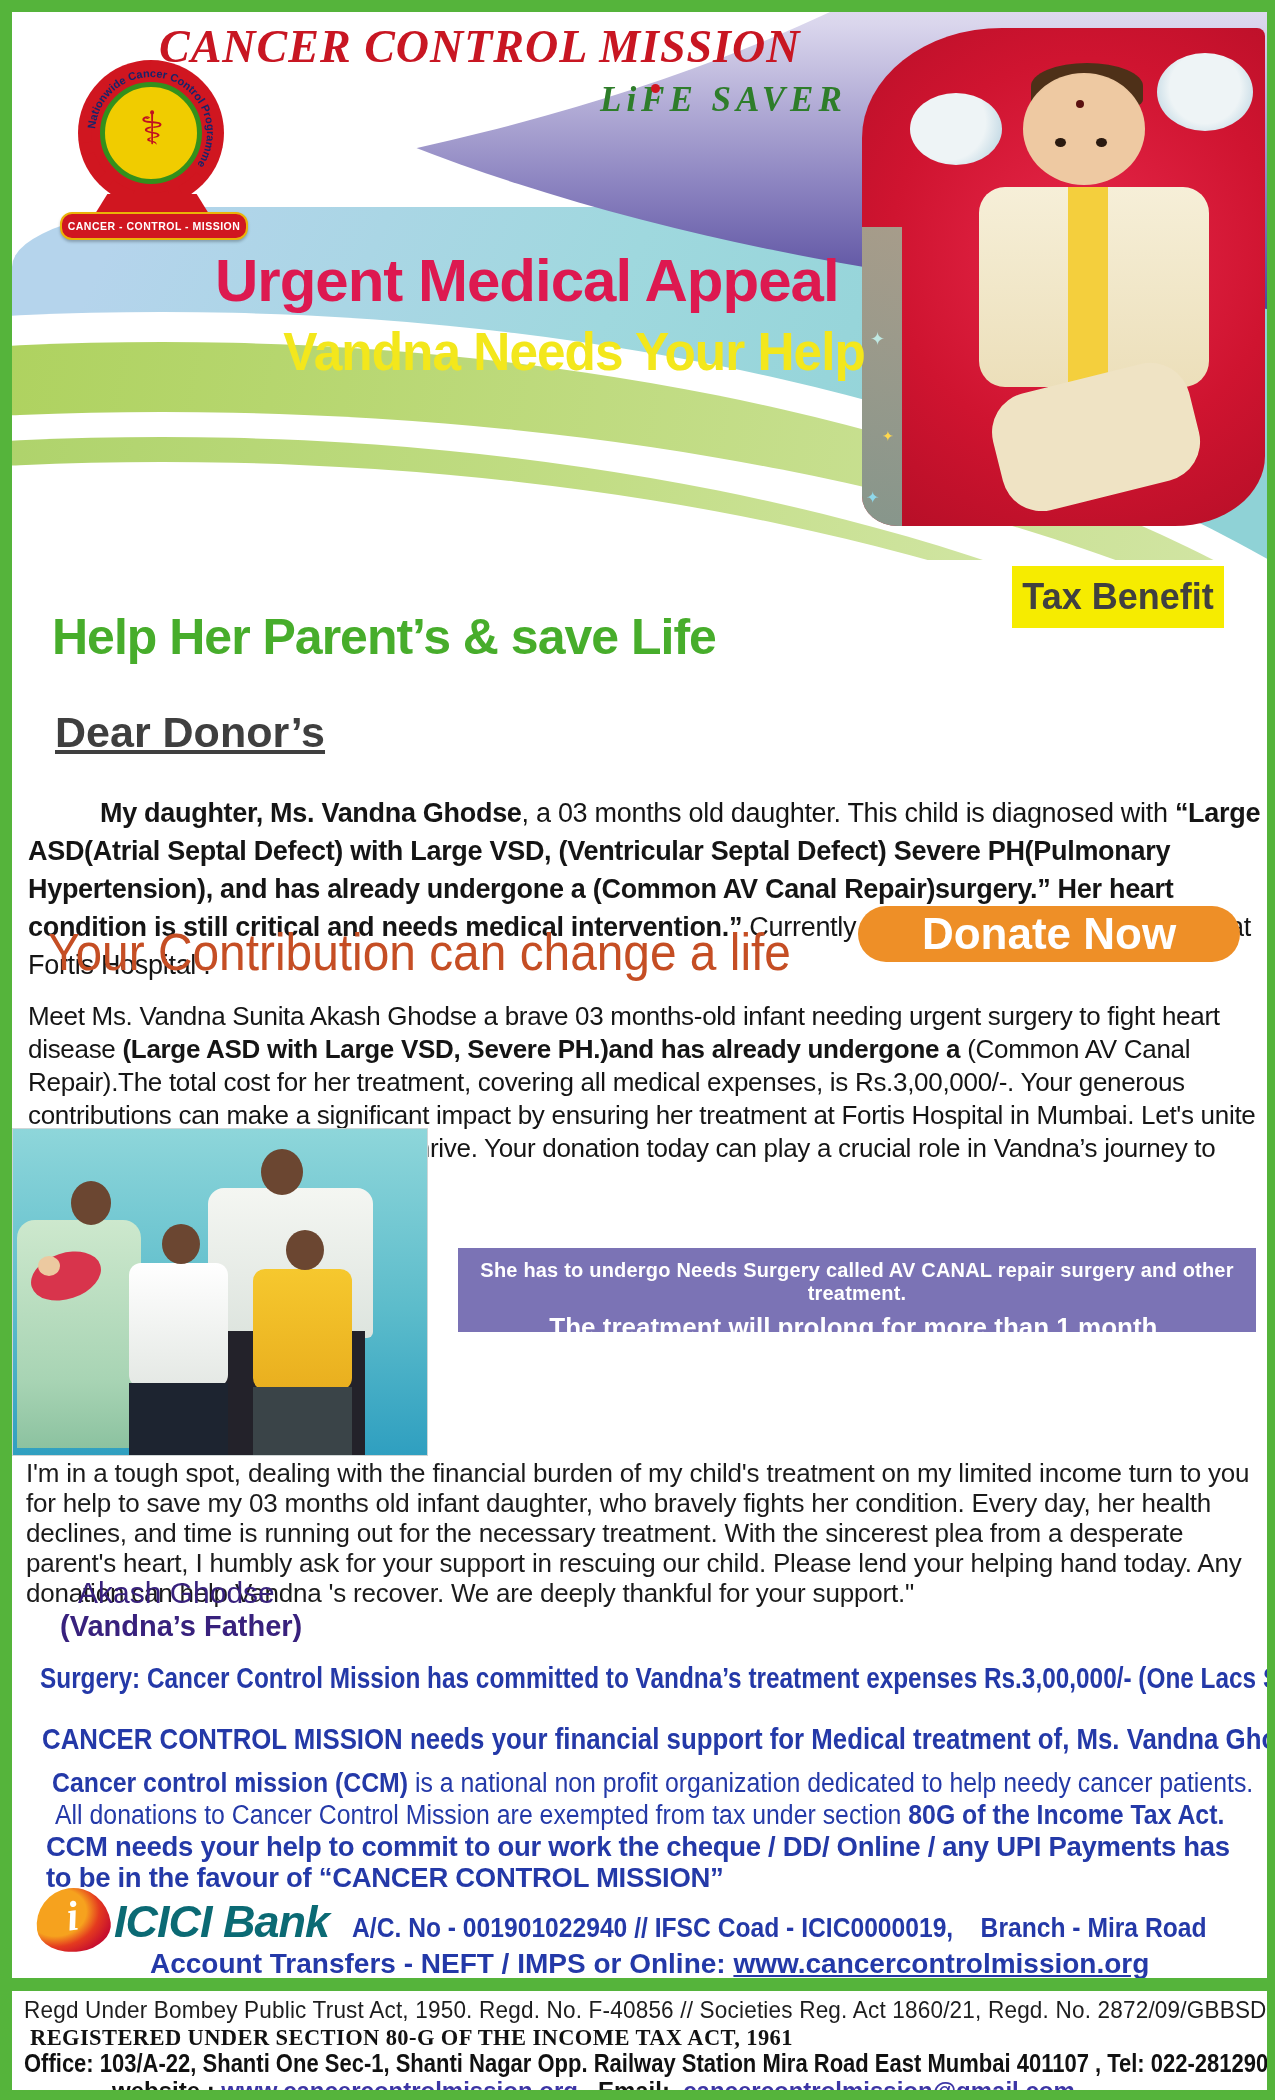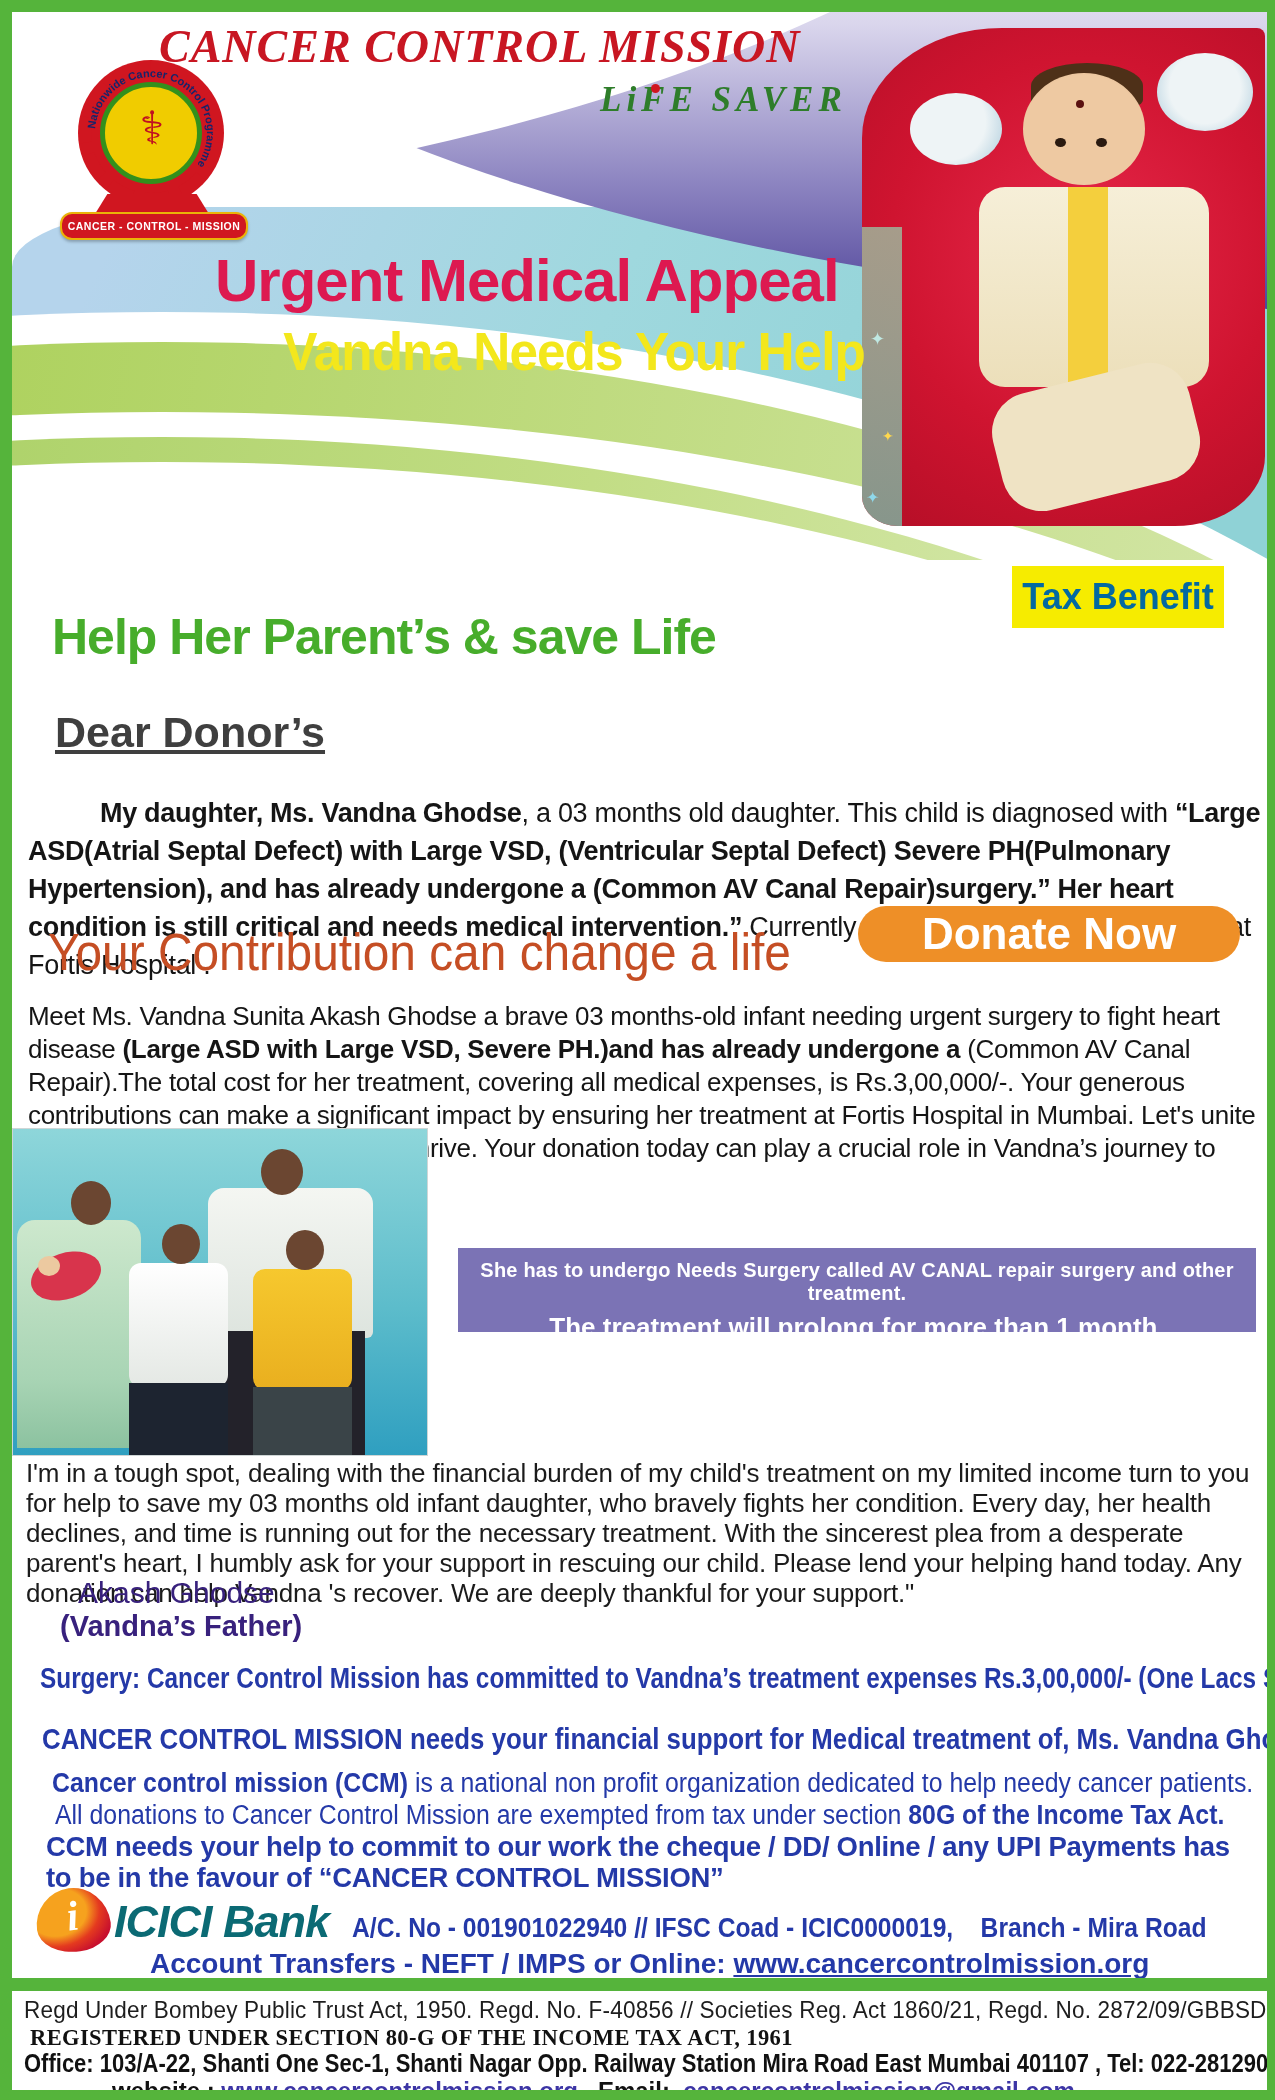--- a/index.html
+++ b/index.html
@@ -89,21 +89,21 @@
         line-height:24px;letter-spacing:.5px;box-shadow:0 2px 3px rgba(0,0,0,.25);}
 
   
   .orgtitle{left:112px;top:20px;font-size:46px;font-weight:bold;font-style:italic;
             color:#c81622;letter-spacing:1px;margin-left:47px;}
   .tagline{left:600px;top:80px;font-size:35px;font-weight:bold;font-style:italic;
            color:#2e7d2a;letter-spacing:5px;}
   .tagdot{left:651px;top:84px;width:9px;height:9px;border-radius:50%;background:#d01620;}
   .hero1{left:215px;top:246px;font-size:60px;font-weight:bold;color:#dd1950;letter-spacing:-1px;}
   .hero2{left:268px;top:320px;font-size:54px;font-weight:bold;color:#f3e71c;letter-spacing:-1px;}
-  .tax{left:1012px;top:566px;width:212px;height:62px;background:#f6ec00;color:#0369a1;
+  .tax{left:1012px;top:566px;width:212px;height:62px;background:#f6ec00;color:#404040;
        font-size:36px;font-weight:bold;text-align:center;line-height:62px;}
   .greenhead{left:52px;top:608px;font-size:50px;font-weight:bold;color:#47ad2b;letter-spacing:-1px;}
   .dear{left:55px;top:708px;font-size:43px;font-weight:bold;color:#3f3f3f;text-decoration:underline;}
   .para1{left:28px;top:794px;width:1237px;font-size:27px;line-height:38px;color:#151515;
          text-indent:72px;letter-spacing:-.3px;}
   .contribhead{left:48px;top:922px;font-size:52px;color:#c54e24;letter-spacing:0;}
   .donate{left:858px;top:906px;width:382px;height:56px;background:#ee8f27;border:none;
           border-radius:44px;color:#fff;font-size:44px;font-weight:bold;cursor:pointer;
           font-family:"Liberation Sans", sans-serif;}
   .para2{left:28px;top:1000px;width:1239px;font-size:26px;line-height:33px;color:#151515;letter-spacing:-.3px;}

